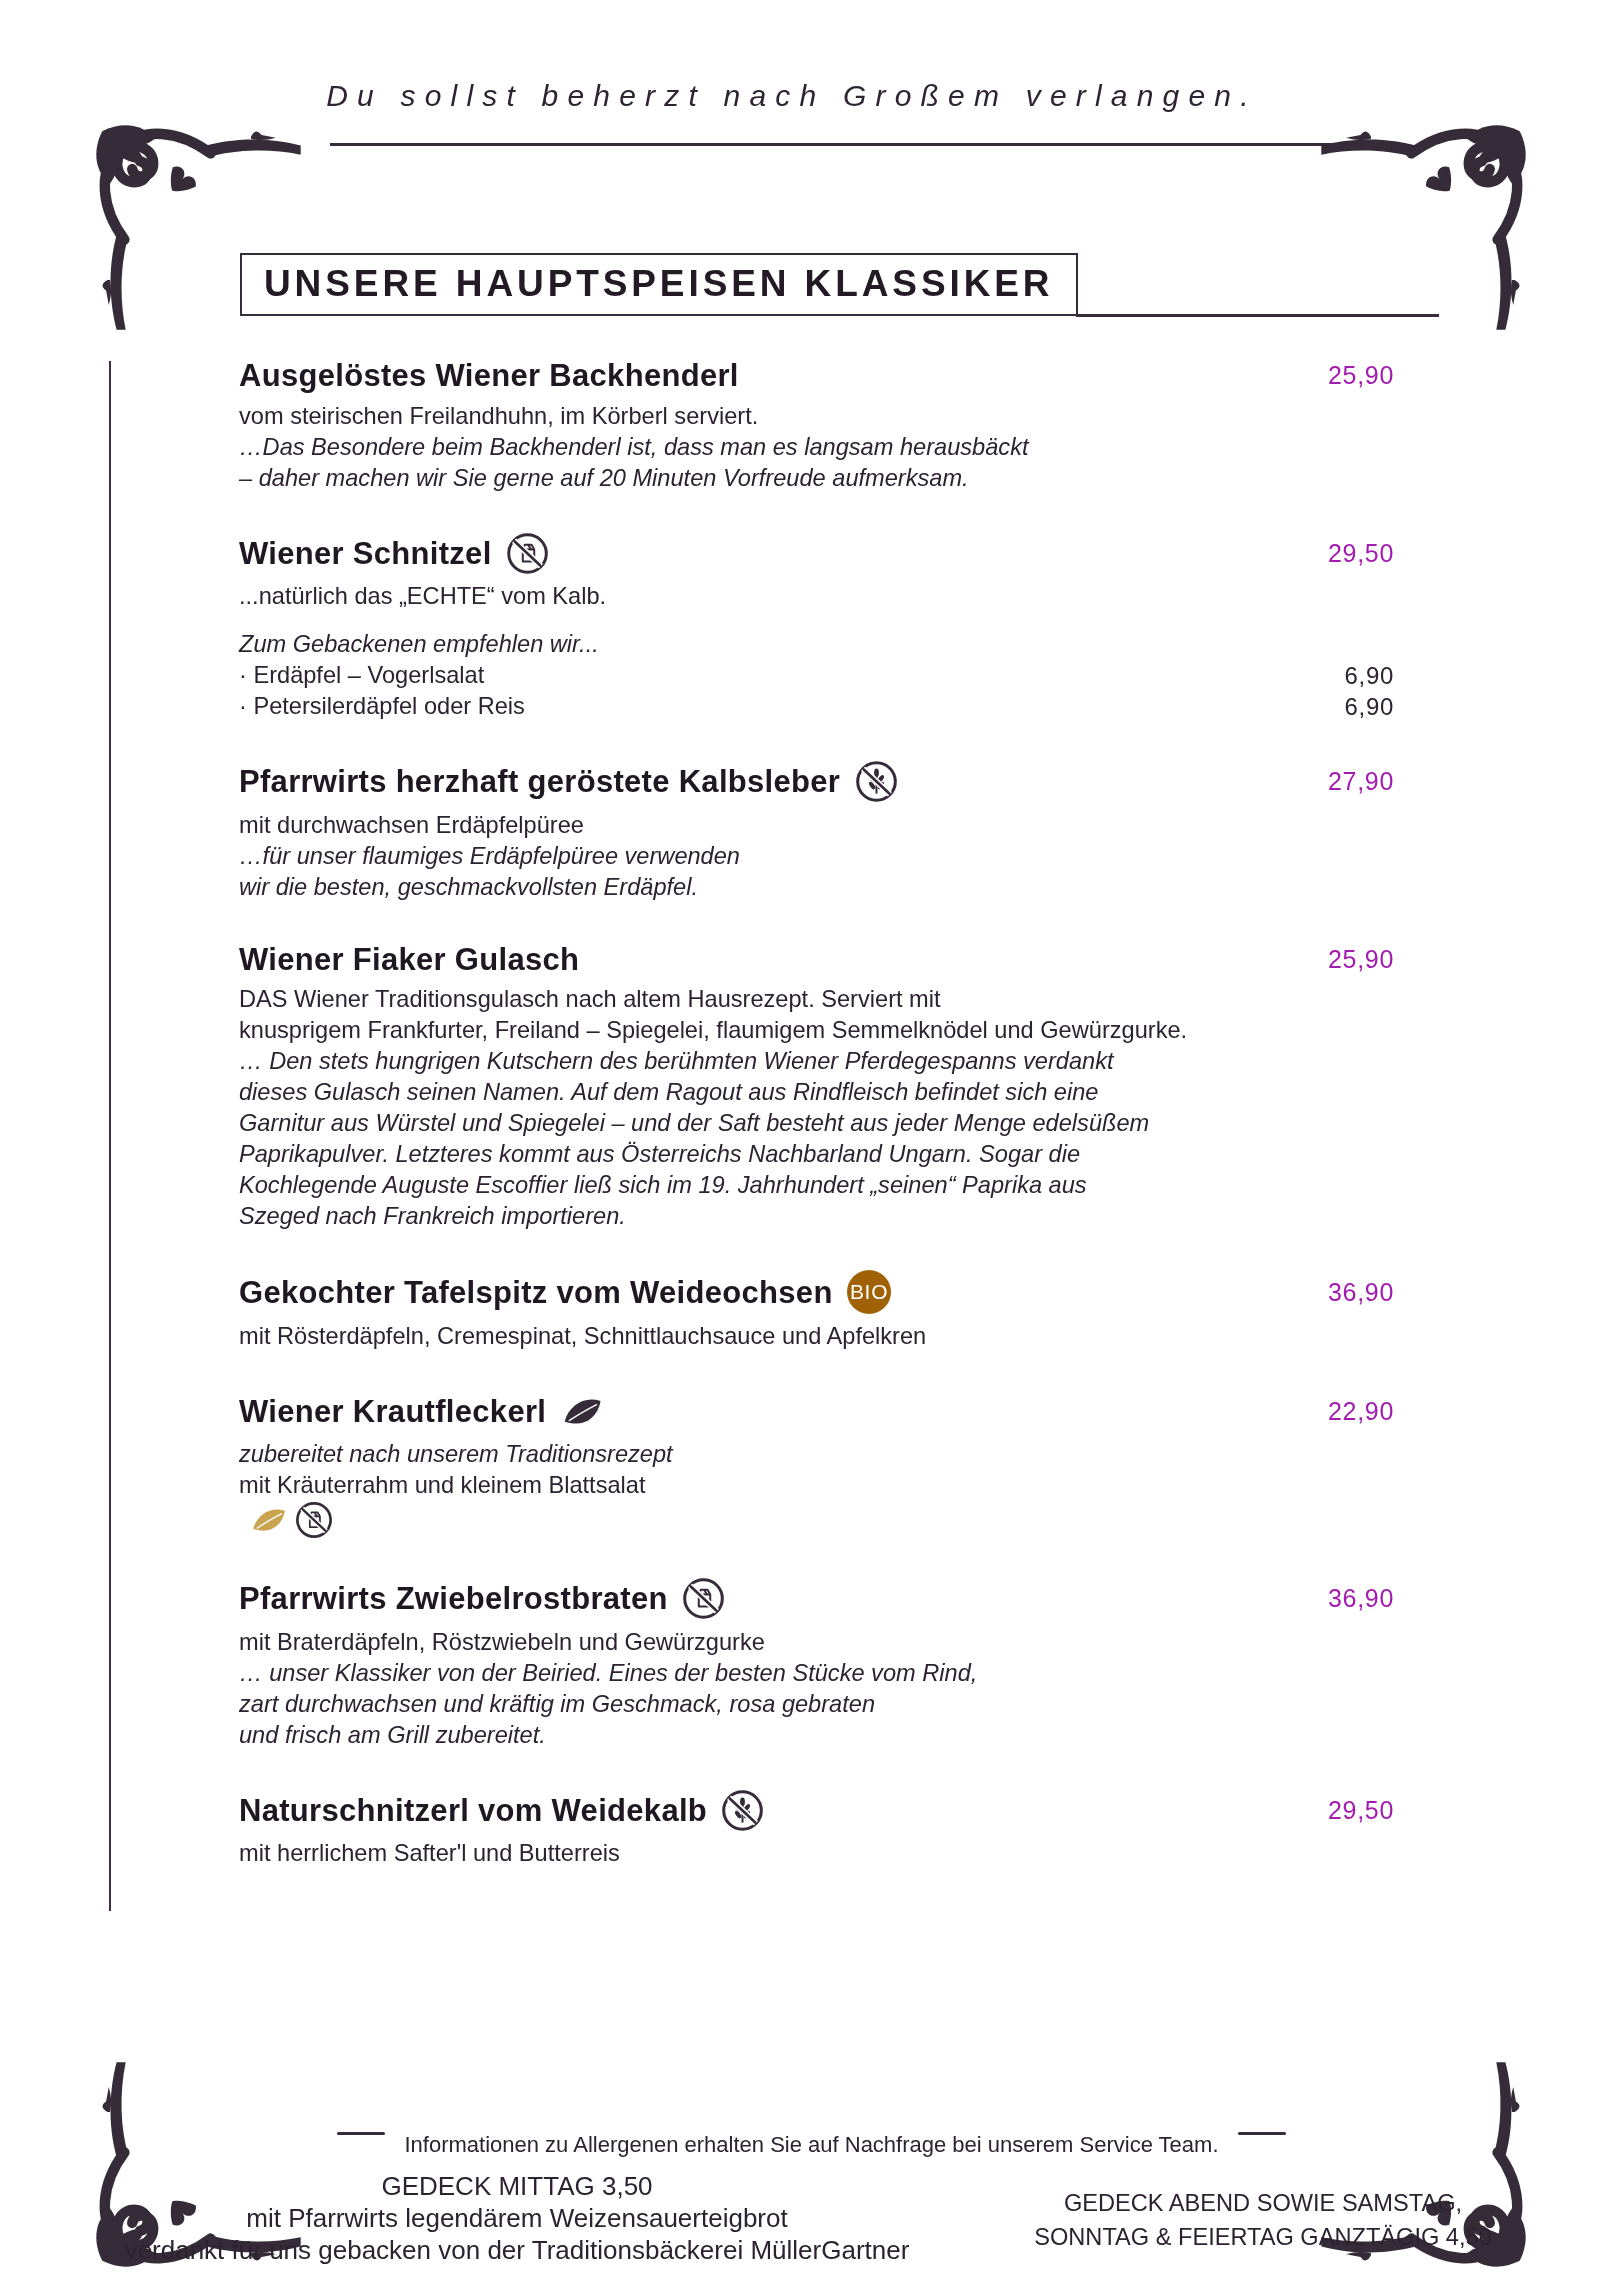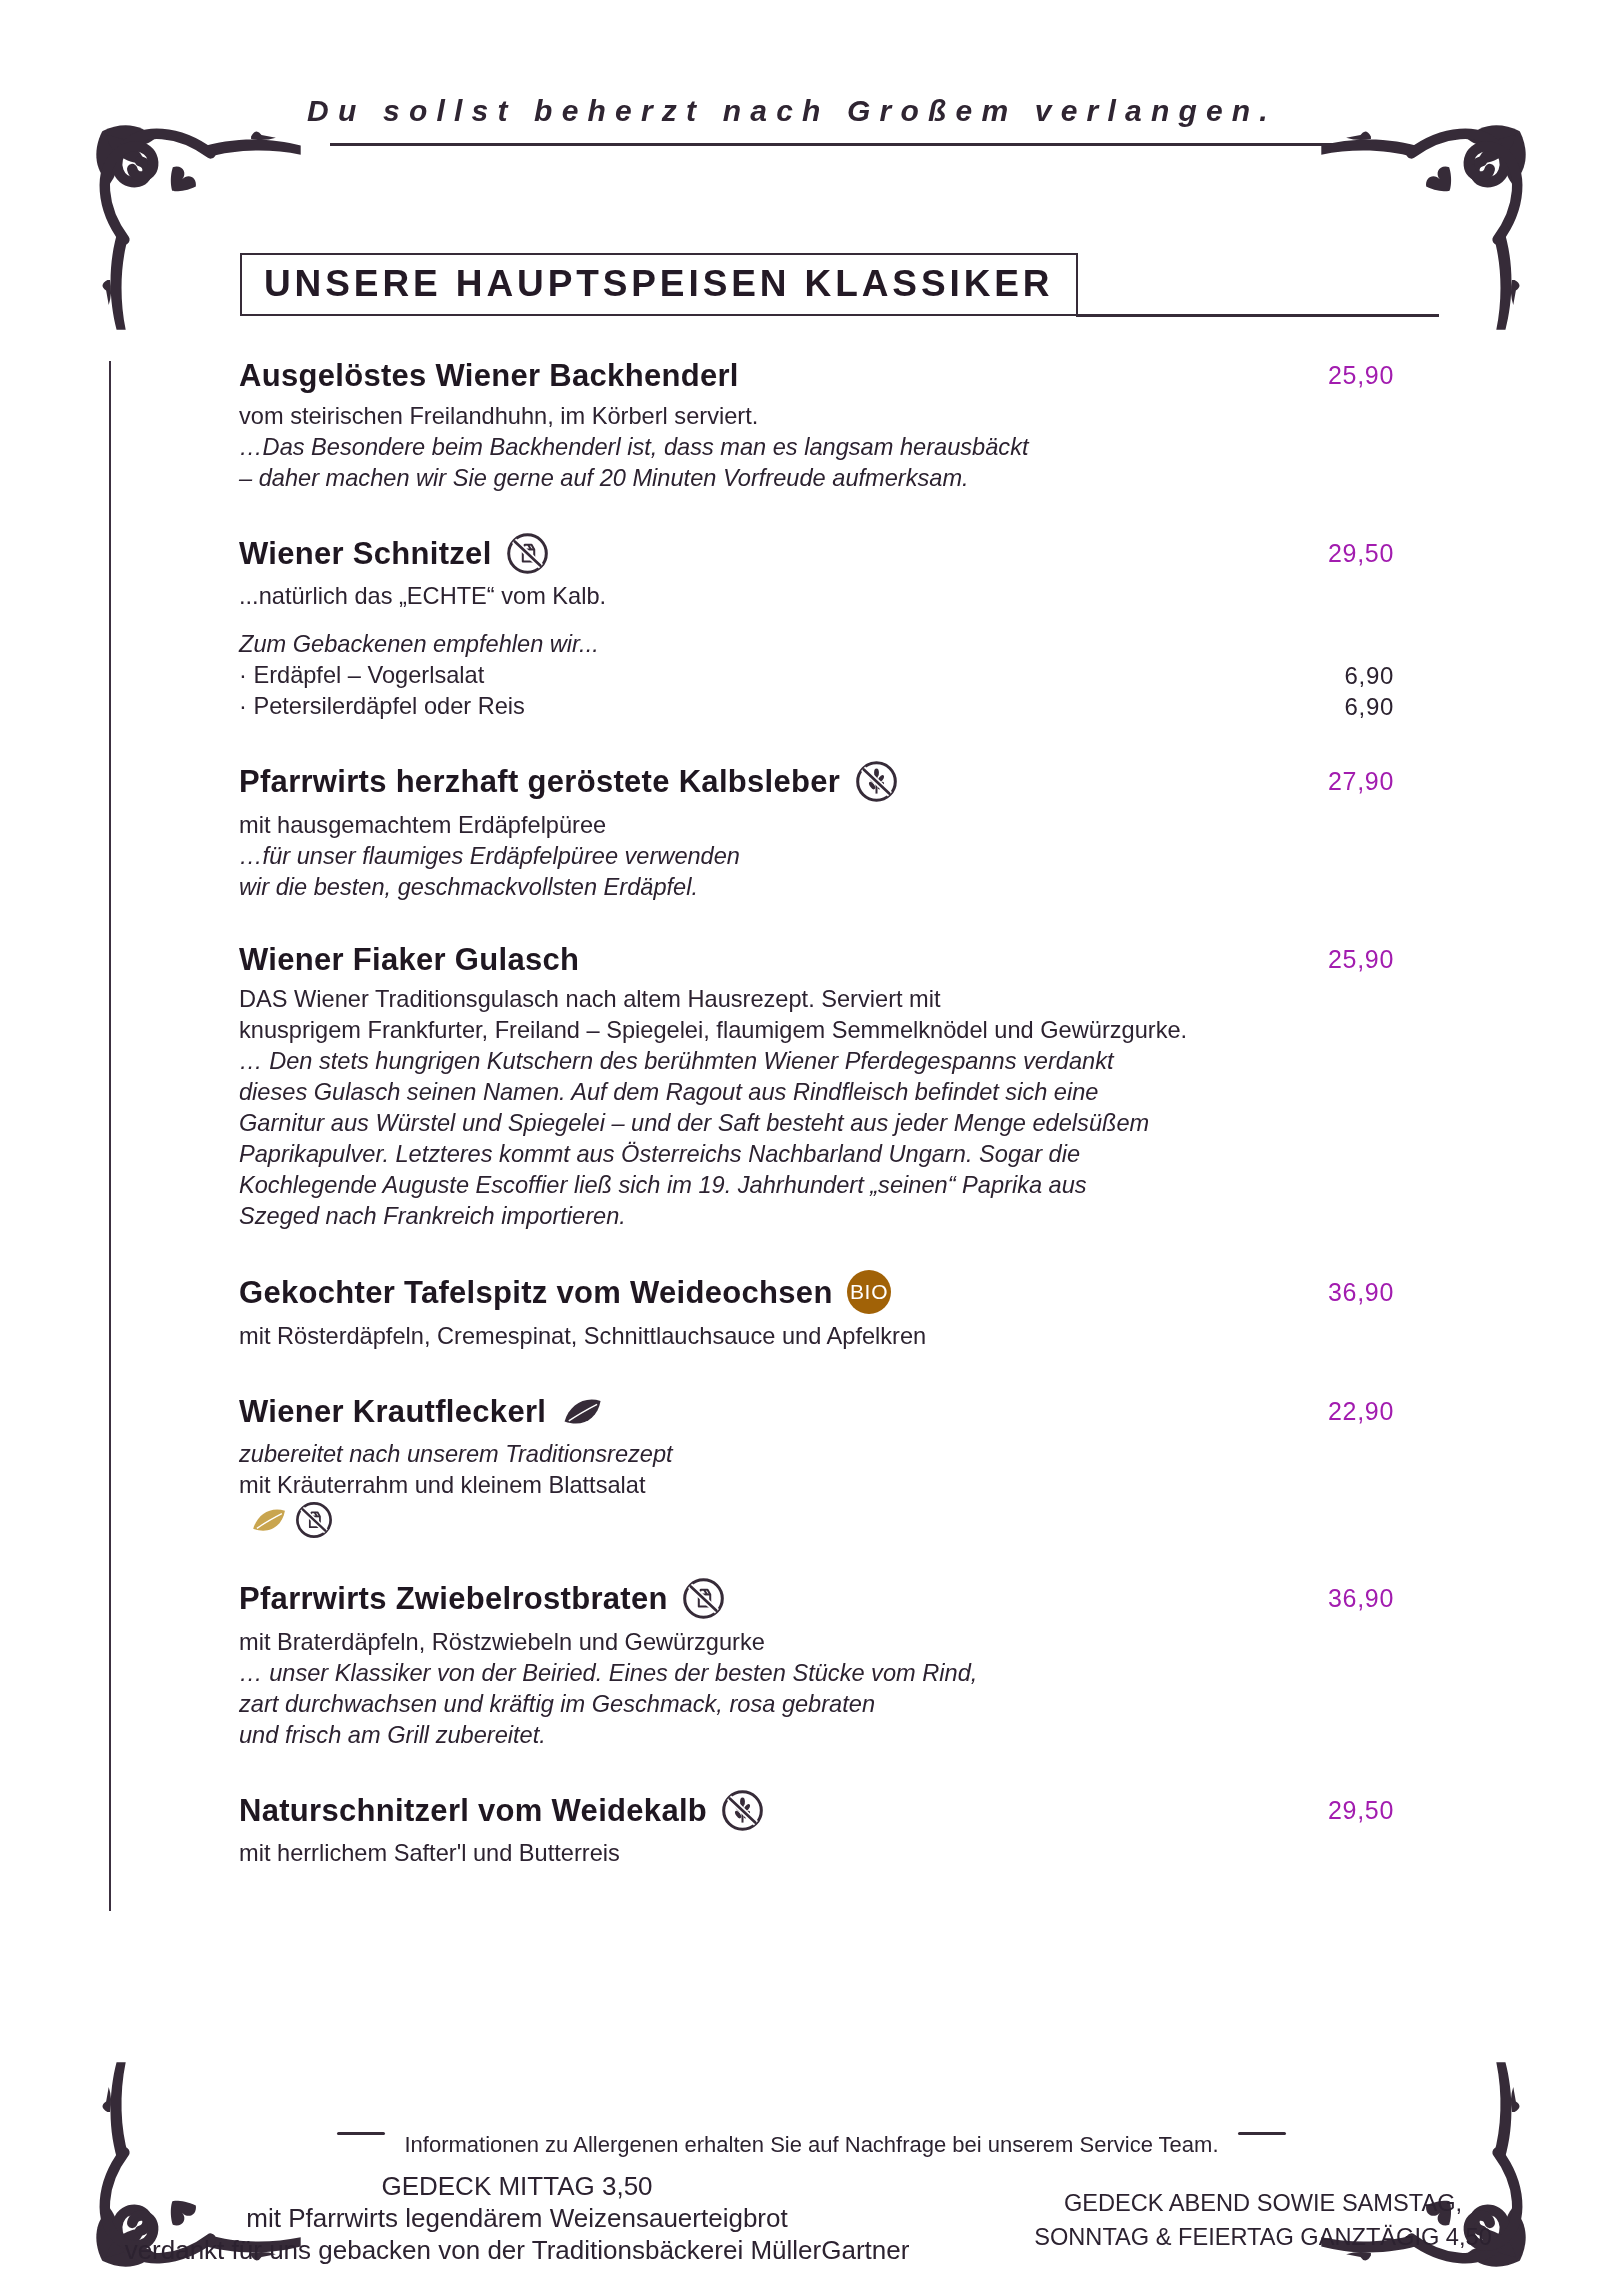--- a/index.html
+++ b/index.html
@@ -2,22 +2,22 @@
 <html lang="de" style="font-size:10.5px"><head>
 <meta charset="utf-8">
 <style>
   html,body{margin:0;padding:0;background:#888;}
   .page{
     position:relative;width:1623px;height:2295px;background:#ffffff;
     font-family:"Liberation Sans", sans-serif;color:#2c2230;overflow:hidden;
   }
   
   .tagline{
-    position:absolute;top:94px;left:0;right:39px;text-align:center;
-    font-size:30px;font-weight:bold;font-style:italic;letter-spacing:9.2px;
+    position:absolute;top:79px;left:0;right:39px;text-align:center;
+    font-size:30px;font-weight:normal;font-style:italic;letter-spacing:9.2px;
     color:#2f2532;white-space:nowrap;
   }
   .tagline-rule{position:absolute;top:143px;left:330px;width:1004px;height:2.6px;background:#362b38;}
   .section-box{
     position:absolute;top:253px;left:240px;margin:0;
     border:2.6px solid #362b38;padding:7.9px 22px 9.2px;
     font-size:37px;font-weight:bold;letter-spacing:3.9px;color:#241a26;white-space:nowrap;
   }
   .section-box::after{
     content:"";position:absolute;left:100%;bottom:-2.6px;width:363px;height:2.6px;background:#362b38;
@@ -230,21 +230,21 @@
                 </g>
                 <path d="M12 13 L52 51" stroke="#ffffff" stroke-width="9"></path>
                 <path d="M13 14 L51 50" stroke="#362b38" stroke-width="4" stroke-linecap="round"></path>
               </svg>
             </span>
           </span>
           <span class="item-price">27,90</span>
         </div>
         <div class="item-desc">
           <div class="desc-line">
-            <span class="desc-text">mit hausgemachtem Erdäpfelpüree</span>
+            <span class="desc-text">mit durchwachsen Erdäpfelpüree</span>
           </div>
           <div class="desc-line italic">
             <span class="desc-text">…für unser flaumiges Erdäpfelpüree verwenden</span>
           </div>
           <div class="desc-line italic">
             <span class="desc-text">wir die besten, geschmackvollsten Erdäpfel.</span>
           </div>
         </div>
       </section>
       <section class="menu-item">

